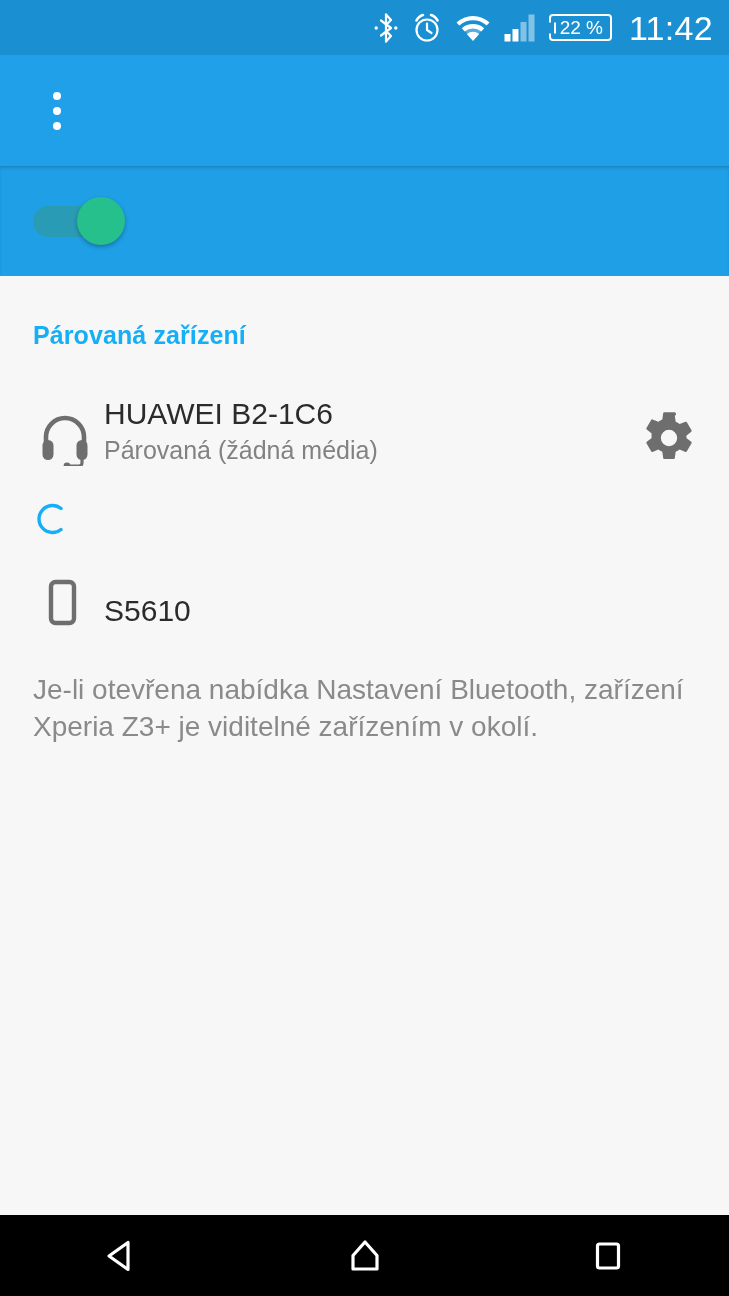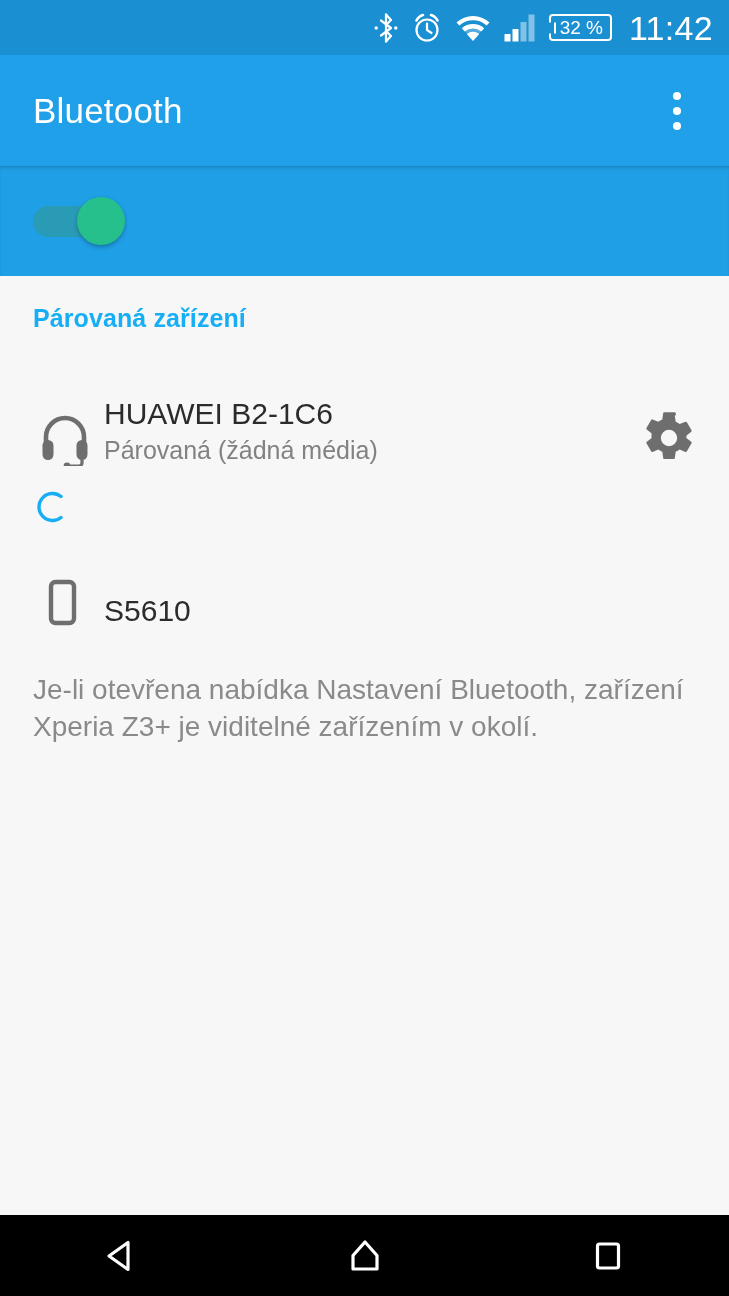--- a/index.html
+++ b/index.html
@@ -152,21 +152,21 @@
     box-shadow: 0 2px 4px rgba(0,0,0,0.28);
   }
 
   
   .content {
     background: #f7f7f7;
     padding-bottom: 4px;
   }
   .section-header {
     display: flex;
-    align-items: flex-start;
+    align-items: center;
     justify-content: space-between;
     padding: 0 38px 0 33px;
     height: 62px;
     box-sizing: border-box;
   }
   .section-header-title {
     color: #16aef5;
     font-size: 25px;
     font-weight: 700;
     letter-spacing: 0.1px;
@@ -297,29 +297,28 @@
     <span class="status-icon">
       <svg width="32" height="30" viewBox="0 0 32 30">
         <rect x="0.5" y="21" width="6" height="7.5" fill="#ffffff"></rect>
         <rect x="8.5" y="16" width="6" height="12.5" fill="#ffffff"></rect>
         <rect x="16.5" y="9" width="6" height="19.5" fill="#ffffff" opacity="0.45"></rect>
         <rect x="24.5" y="1.5" width="6" height="27" fill="#ffffff" opacity="0.45"></rect>
       </svg>
     </span>
 
     <span class="battery-pill">
-      <span class="battery-text">32 %</span>
+      <span class="battery-text">22 %</span>
     </span>
 
     <span class="status-clock">11:42</span>
   </div>
 </div>
 
 <div class="app-bar">
-  <div class="app-title">Bluetooth</div>
   <div class="overflow-btn">
     <span class="dot"></span>
     <span class="dot"></span>
     <span class="dot"></span>
   </div>
 </div>
 
 <div class="toggle-row">
   <div class="switch">
     <span class="track"></span>

